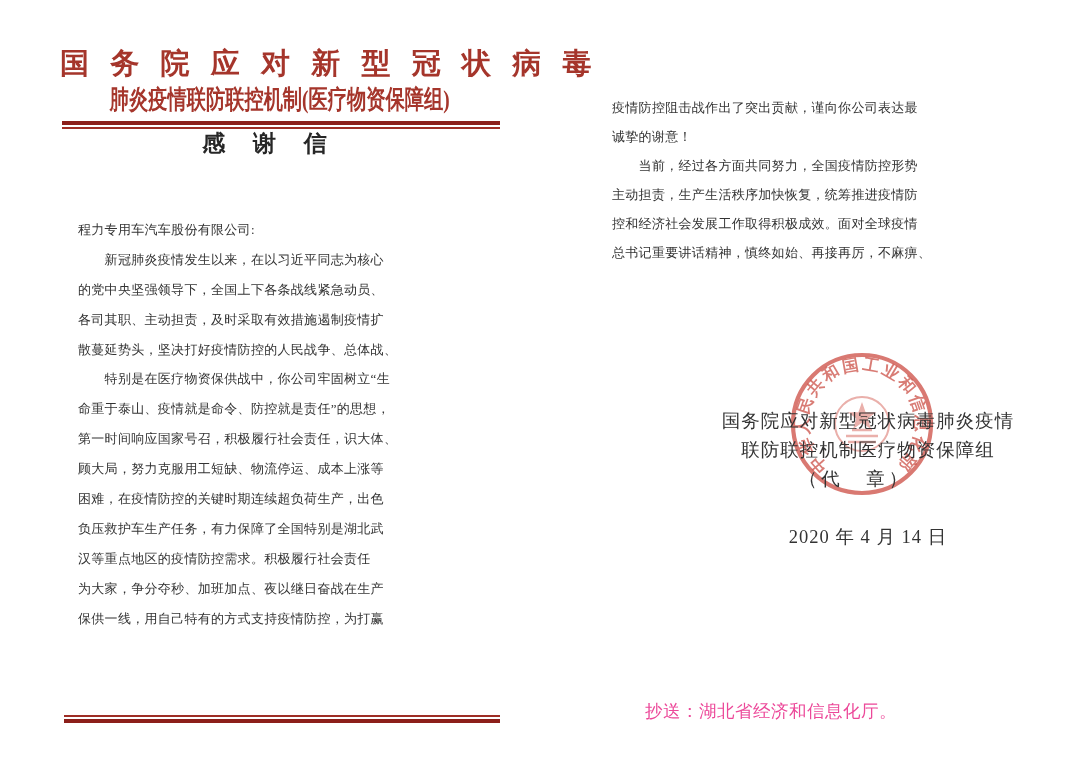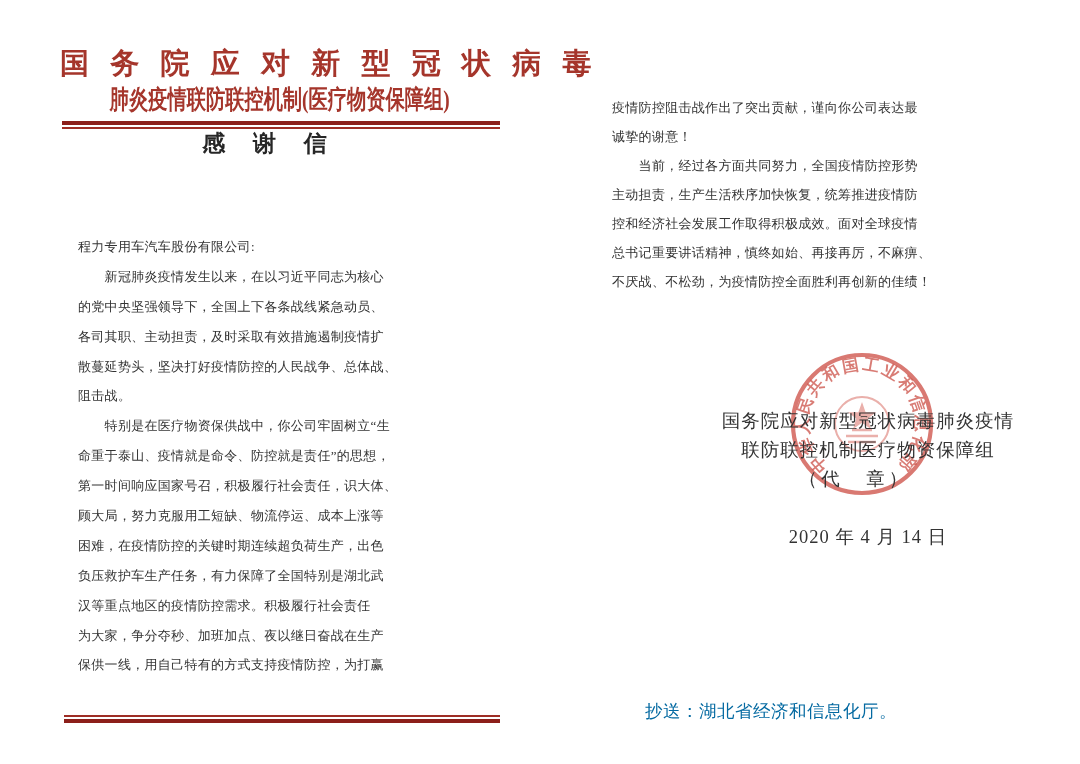--- a/index.html
+++ b/index.html
@@ -25,33 +25,33 @@
   .rule-bottom{left:64px;top:715px;width:436px;}
   .bar-thick{height:4px;background:#8c1f1a;}
   .bar-thin{height:2px;background:#9e2d25;}
   .rule-top .bar-thin{margin-top:2px;}
   .rule-bottom .bar-thick{margin-top:2px;}
   
   .letter-title{
     left:60px;top:128px;width:420px;text-align:center;
     font-size:23px;font-weight:700;color:#262626;letter-spacing:11px;white-space:nowrap;
   }
-  .bodyL{left:78px;top:215px;width:450px;margin-top:17px;}
+  .bodyL{left:78px;top:215px;width:450px;}
   .bodyR{left:612px;top:93px;width:420px;}
   .line{
     height:29.9px;line-height:29.9px;font-size:13px;letter-spacing:0.3px;
     white-space:pre;color:#333333;
   }
   .bodyR .line{height:29px;line-height:29px;}
   
   .sig1{left:618px;top:408px;width:500px;text-align:center;font-size:18.5px;letter-spacing:1px;white-space:pre;z-index:3;}
   .sig2{left:618px;top:437px;width:500px;text-align:center;font-size:18.5px;letter-spacing:1px;white-space:pre;z-index:3;}
   .sig3{left:618px;top:466px;width:500px;text-align:center;font-size:18.5px;letter-spacing:4px;padding-right:26px;box-sizing:border-box;white-space:pre;z-index:3;}
   .date-line{left:618px;top:524px;width:500px;text-align:center;font-size:18.5px;letter-spacing:1px;white-space:pre;z-index:3;}
-  .cc-line{left:645px;top:699px;font-size:17.5px;letter-spacing:0.5px;white-space:pre;color:#0369a1;}
+  .cc-line{left:645px;top:699px;font-size:17.5px;letter-spacing:0.5px;white-space:pre;color:#ec4899;}
   
   .seal{left:786px;top:348px;width:152px;height:152px;z-index:2;opacity:0.88;mix-blend-mode:multiply;}
 </style>
 </head>
 <body>
 
 <div id="canvas">
 
   <div>
     <div class="abs lh1">国 务 院 应 对 新 型 冠 状 病 毒</div>
@@ -65,21 +65,20 @@
     </div>
 
     <div class="abs letter-title">感 谢 信</div>
 
     <div class="abs bodyL">
       <div class="line">程力专用车汽车股份有限公司:</div>
       <div class="line">　　新冠肺炎疫情发生以来，在以习近平同志为核心</div>
       <div class="line">的党中央坚强领导下，全国上下各条战线紧急动员、</div>
       <div class="line">各司其职、主动担责，及时采取有效措施遏制疫情扩</div>
       <div class="line">散蔓延势头，坚决打好疫情防控的人民战争、总体战、</div>
-      <div class="line">阻击战。</div>
       <div class="line">　　特别是在医疗物资保供战中，你公司牢固树立“生</div>
       <div class="line">命重于泰山、疫情就是命令、防控就是责任”的思想，</div>
       <div class="line">第一时间响应国家号召，积极履行社会责任，识大体、</div>
       <div class="line">顾大局，努力克服用工短缺、物流停运、成本上涨等</div>
       <div class="line">困难，在疫情防控的关键时期连续超负荷生产，出色</div>
       <div class="line">负压救护车生产任务，有力保障了全国特别是湖北武</div>
       <div class="line">汉等重点地区的疫情防控需求。积极履行社会责任</div>
       <div class="line">为大家，争分夺秒、加班加点、夜以继日奋战在生产</div>
       <div class="line">保供一线，用自己特有的方式支持疫情防控，为打赢</div>
     </div>
@@ -91,21 +90,20 @@
   </div>
 
   <div>
     <div class="abs bodyR">
       <div class="line">疫情防控阻击战作出了突出贡献，谨向你公司表达最</div>
       <div class="line">诚挚的谢意！</div>
       <div class="line">　　当前，经过各方面共同努力，全国疫情防控形势</div>
       <div class="line">主动担责，生产生活秩序加快恢复，统筹推进疫情防</div>
       <div class="line">控和经济社会发展工作取得积极成效。面对全球疫情</div>
       <div class="line">总书记重要讲话精神，慎终如始、再接再厉，不麻痹、</div>
-      <div class="line">不厌战、不松劲，为疫情防控全面胜利再创新的佳绩！</div>
     </div>
 
     <svg class="abs seal" viewBox="0 0 152 152" width="152" height="152">
       <circle cx="76" cy="76" r="69" fill="none" stroke="#c9443a" stroke-width="4.2" opacity="0.82"></circle>
       <defs>
         <path id="sealArc" d="M 41.3 117.4 A 54 54 0 1 1 110.7 117.4" fill="none"></path>
       </defs>
       <text font-size="16.5" font-weight="700" fill="#c9443a" letter-spacing="2.5" opacity="0.8" font-family="Liberation Serif, DejaVu Serif, serif">
         <textPath href="#sealArc" startOffset="50%" text-anchor="middle">中华人民共和国工业和信息化部</textPath>
       </text>

